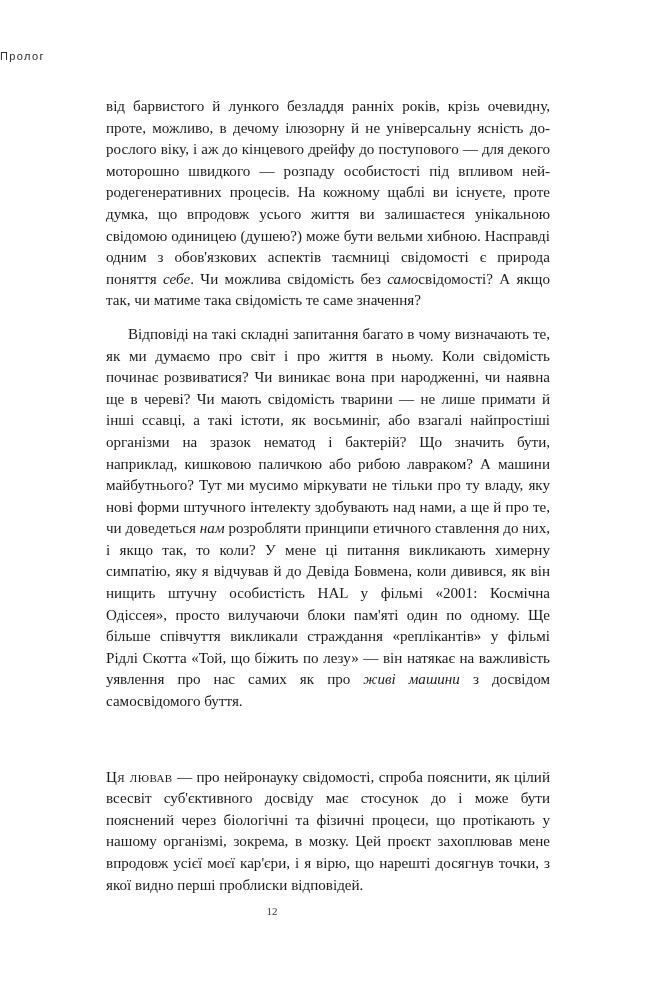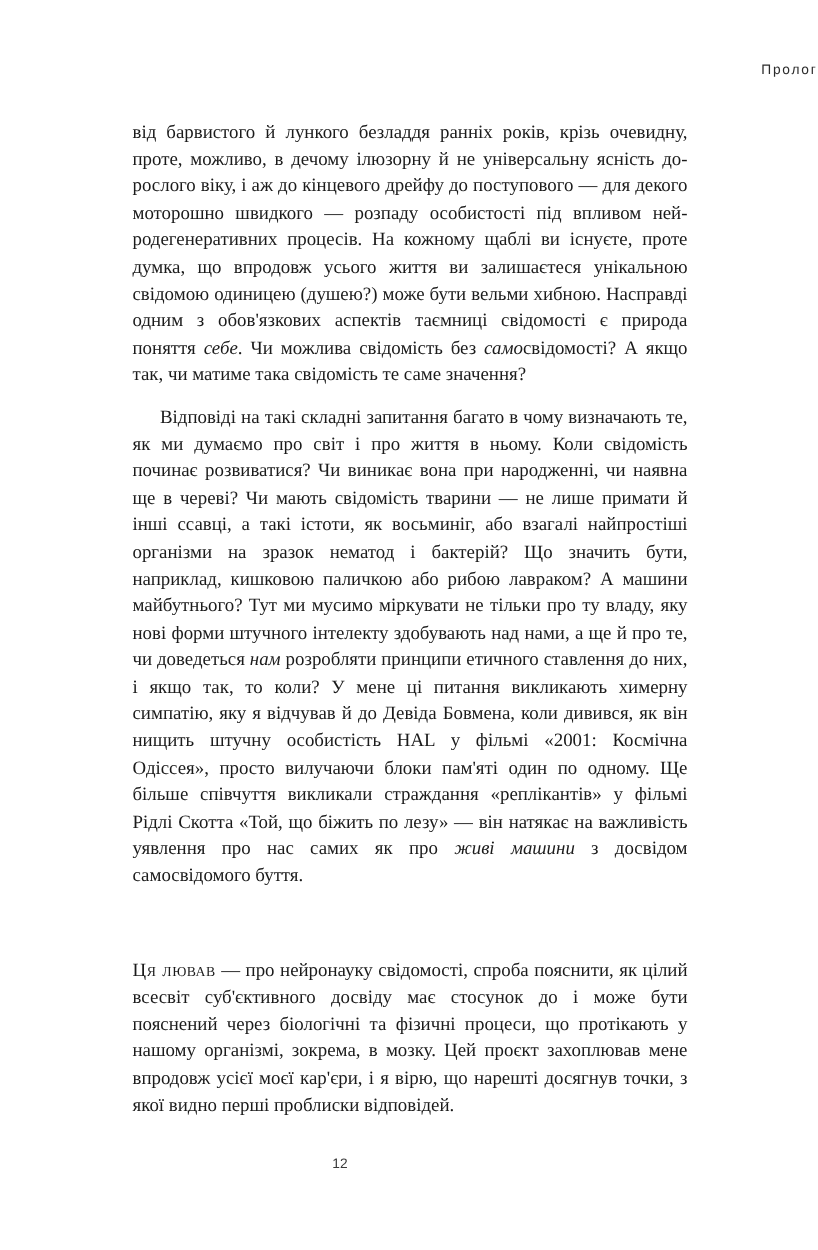--- a/index.html
+++ b/index.html
@@ -20,21 +20,21 @@
     height: 1000px;
     box-sizing: border-box;
     padding: 0;
     position: relative;
   }
   .running-head {
     position: absolute;
     top: 50px;
     left: 0;
     width: 654px;
-    text-align: right;
+    text-align: left;
     font-family: "Liberation Sans", sans-serif;
     font-size: 11px;
     letter-spacing: 1.4px;
     color: #2b2b2b;
     font-weight: 400;
   }
   .content {
     position: absolute;
     top: 84px;
     left: 94px;
@@ -57,25 +57,25 @@
   }
   .smallcaps {
     font-variant: small-caps;
     letter-spacing: 0.4px;
   }
   em {
     font-style: italic;
   }
   .folio {
     position: absolute;
-    top: 925px;
+    top: 905px;
     left: 0;
     width: 544px;
     text-align: center;
-    font-family: Liberation Sans, sans-serif;
+    font-family: Liberation Serif, serif;
     font-size: 11px;
     color: #3a3a3a;
   }
 </style>
 </head>
 <body>
 
 <div class="page">
 
   <div class="running-head">Пролог</div>

